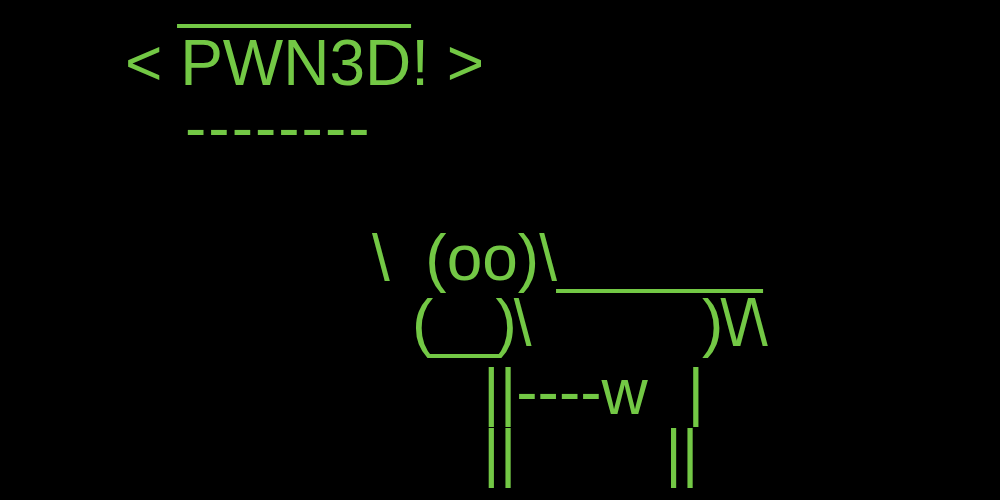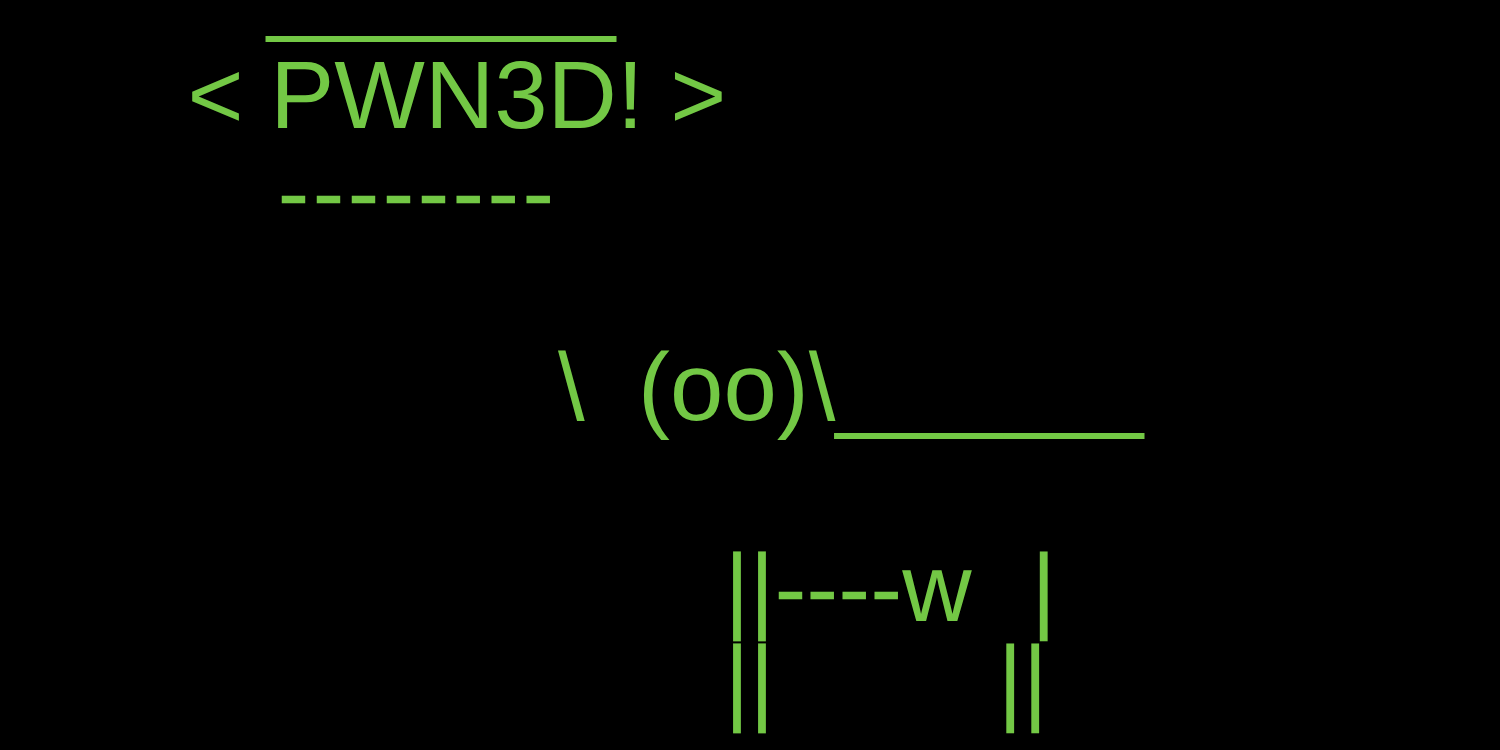--- a/index.html
+++ b/index.html
@@ -47,18 +47,19 @@
 
   <div class="line l1">________</div>
 
   <div class="line l2">&lt; PWN3D! &gt;</div>
 
   <div class="line l3">--------</div>
 
 
   <div class="line l5"><span>\  (oo)\</span><span class="rule">_______</span></div>
 
+  <div class="line l6">(__)\       )\/\</div>
 
   <div class="line l7">||----w |</div>
 
   <div class="line l8">||     ||</div>
 
 </div>
 
 </body></html>

